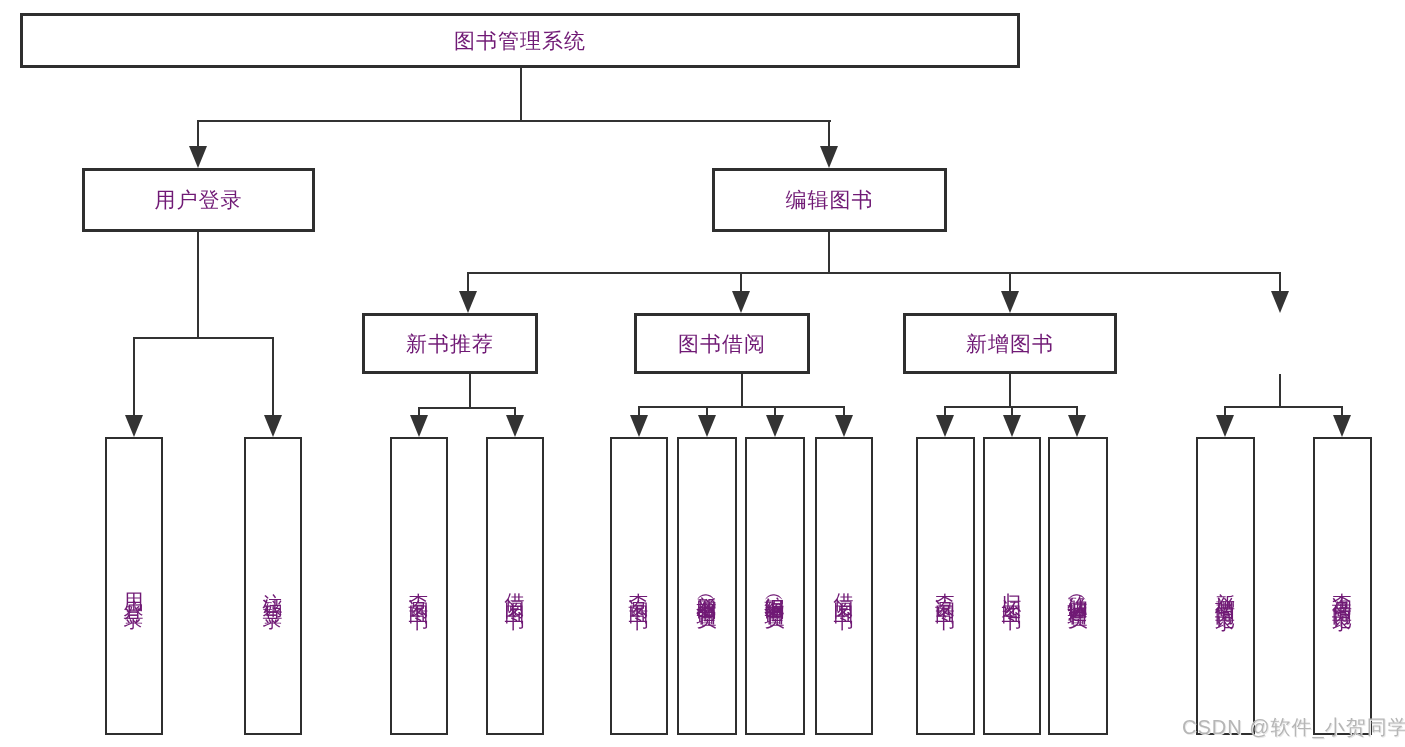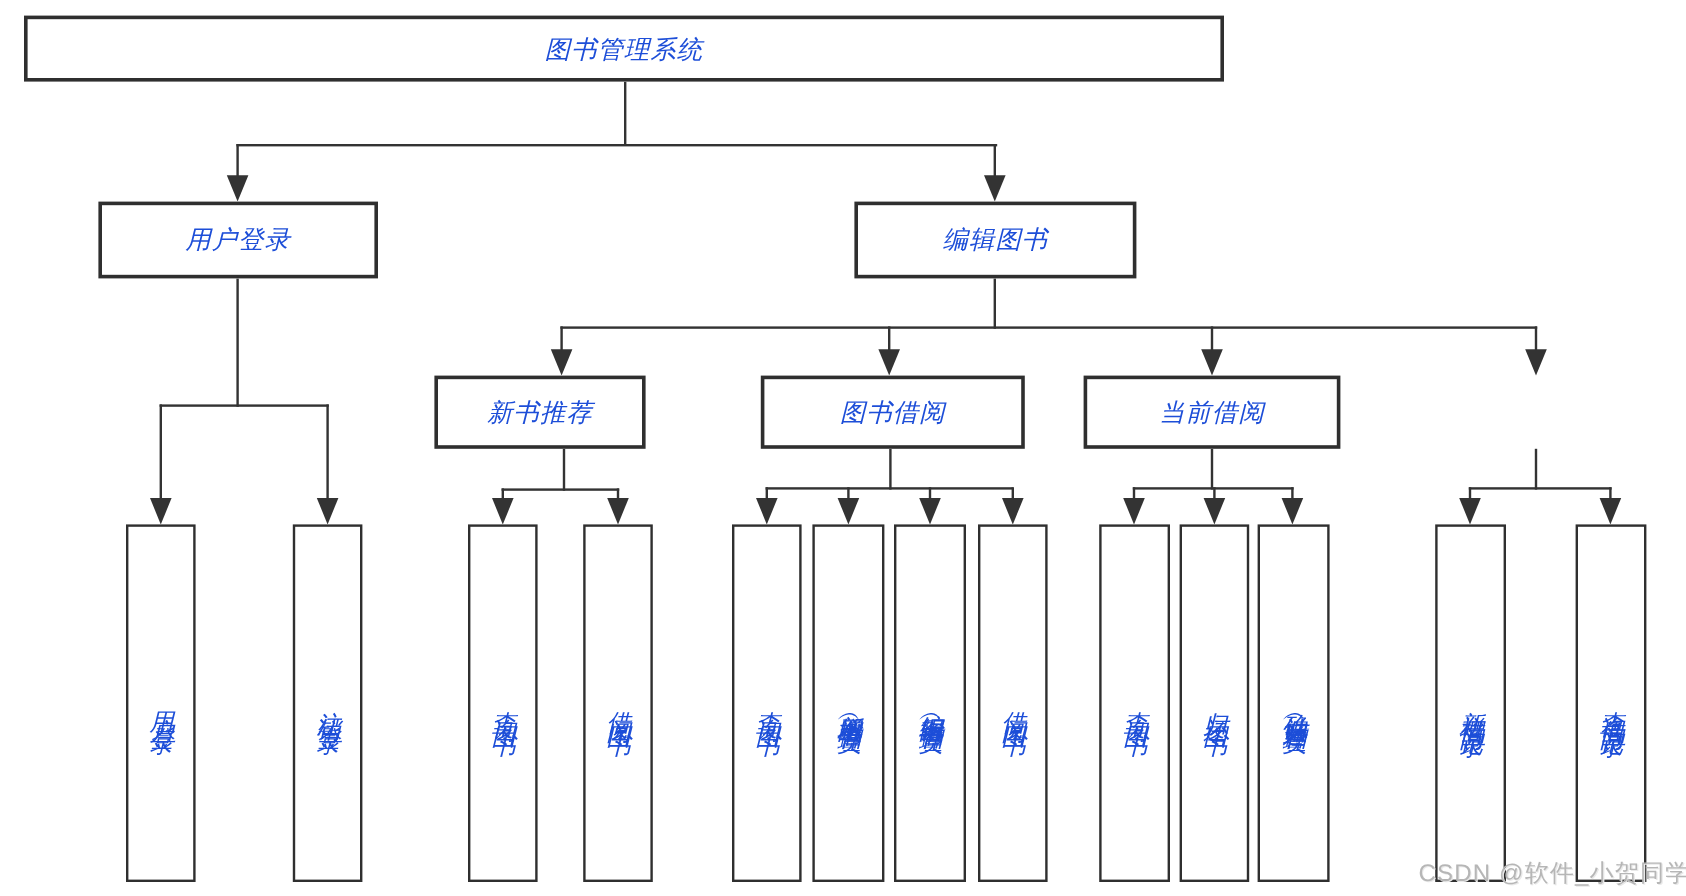--- a/index.html
+++ b/index.html
@@ -8,28 +8,27 @@
     width:1405px; height:747px;
     background:#ffffff;
     font-family:"Liberation Sans","DejaVu Sans",sans-serif;
     overflow:hidden;
   }
   .box {
     position:absolute;
     box-sizing:border-box;
     background:#ffffff;
     border:3px solid #2f2f2f;
-    color:#1d4ed8;
+    color:#701a75;
     display:flex;
     align-items:center;
     justify-content:center;
     font-size:21px;
     letter-spacing:1px;
     z-index:2;
-    font-style:italic;
   }
   .vbox {
     border-width:2.5px;
     writing-mode:vertical-rl;
     text-orientation:mixed;
     font-size:20px;
     letter-spacing:6px;
     line-height:1;
     padding-top:6px;
   }
@@ -82,22 +81,22 @@
   <div class="vline" style="left:467px;top:272px;height:24px"></div>
   <div class="arr" style="left:459px;top:291px"></div>
   <div class="vline" style="left:740px;top:272px;height:24px"></div>
   <div class="arr" style="left:732px;top:291px"></div>
   <div class="vline" style="left:1009px;top:272px;height:24px"></div>
   <div class="arr" style="left:1001px;top:291px"></div>
   <div class="vline" style="left:1279px;top:272px;height:24px"></div>
   <div class="arr" style="left:1271px;top:291px"></div>
 
   <div class="box" style="left:362px;top:313px;width:176px;height:61px">新书推荐</div>
-  <div class="box" style="left:634px;top:313px;width:220px;height:61px">图书借阅</div>
-  <div class="box" style="left:903px;top:313px;width:214px;height:61px">当前借阅</div>
+  <div class="box" style="left:634px;top:313px;width:176px;height:61px">图书借阅</div>
+  <div class="box" style="left:903px;top:313px;width:214px;height:61px">新增图书</div>
 
   <div class="vline" style="left:469px;top:374px;height:35px"></div>
   <div class="hline" style="left:418px;top:407px;width:98px"></div>
   <div class="vline" style="left:418px;top:407px;height:12px"></div>
   <div class="arr" style="left:410px;top:415px"></div>
   <div class="vline" style="left:514px;top:407px;height:12px"></div>
   <div class="arr" style="left:506px;top:415px"></div>
 
   <div class="vline" style="left:741px;top:374px;height:34px"></div>
   <div class="hline" style="left:638px;top:406px;width:206px"></div>

